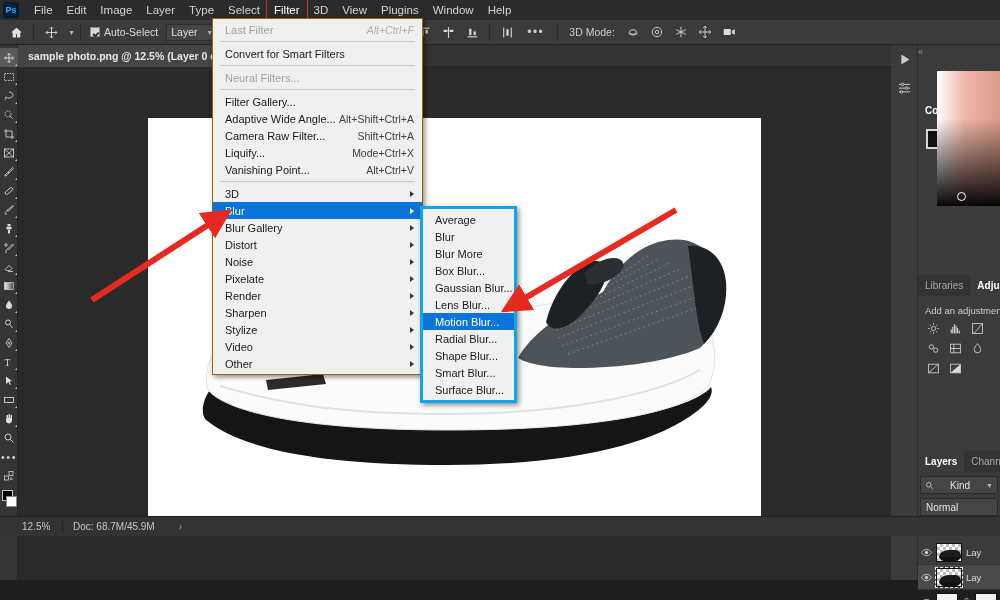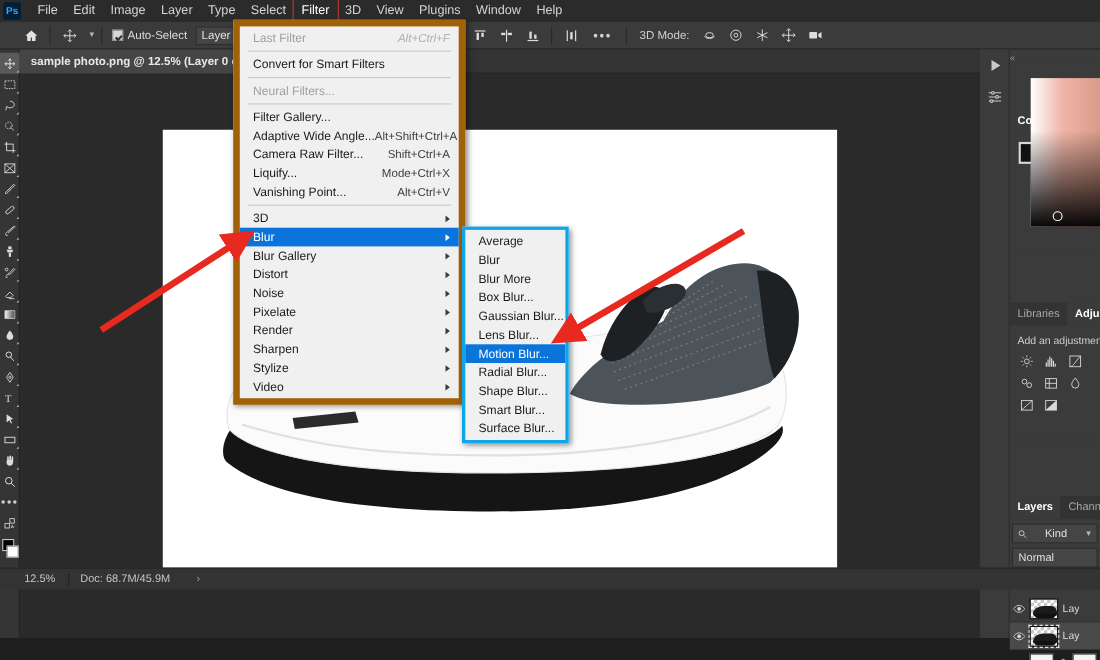--- a/index.html
+++ b/index.html
@@ -23,21 +23,21 @@
   }
   .menu-item{
     padding:3px 7px; font-size:11.5px; color:#d4d4d4; white-space:nowrap;
     line-height:14px;
   }
   .menu-item.active{ background:#2b2b2b; outline:1px solid #c0392b; color:#fff; }
 
   
   .optionsbar{
     position:absolute; left:0; top:20px; width:1000px; height:25px;
-    background:#3b3b3b; display:flex; align-items:center; padding-left:16px;
+    background:#3b3b3b; display:flex; align-items:center; padding-left:4px;
     border-bottom:1px solid #232323;
   }
   .opt-ico{ width:24px;height:22px;display:flex;align-items:center;justify-content:center;
     color:#cfcfcf; }
   .opt-sep{ width:1px;height:17px;background:#2a2a2a;margin:0 5px; }
   .chk{ display:flex;align-items:center;gap:4px;padding:0 4px;font-size:10.5px;color:#dcdcdc;}
   .chkbox{width:10px;height:10px;background:#d8d8d8;border:1px solid #8d8d8d;
     position:relative;}
   .chkbox:after{content:"";position:absolute;left:2px;top:4px;width:4px;height:2px;
     border-left:2px solid #333;border-bottom:2px solid #333;transform:rotate(-45deg);}
@@ -161,21 +161,21 @@
   .statusbar{
     position:absolute;left:0;bottom:0;width:1000px;height:20px;background:#333333;
     display:flex;align-items:center;border-top:1px solid #232323;font-size:10px;color:#c6c6c6;
   }
   .st-zoom{width:52px;padding-left:22px;}
   .st-sep{width:1px;height:12px;background:#242424;margin:0 10px;}
 
   
   .fmenu{
     position:absolute;left:212px;top:18px;width:211px;background:#f0f0f0;
-    border:6px solid #a16207;box-shadow:2px 2px 5px rgba(0,0,0,0.45);
+    border:1px solid #a16207;box-shadow:2px 2px 5px rgba(0,0,0,0.45);
     padding:2px 0;color:#1a1a1a;font-size:11px;z-index:40;
   }
   .fitem{
     height:17px;display:flex;align-items:center;padding:0 8px 0 12px;
     justify-content:space-between;white-space:nowrap;
   }
   .fitem .txt{padding-left:0px;}
   .fitem .acc{color:#404040;font-size:10.5px;}
   .fitem.disabled{color:#a0a0a0;}
   .fitem.disabled .acc{color:#b0b0b0;font-style:italic;}
@@ -772,20 +772,24 @@
         <span class="arw"></span>
       </div>
       <div class="fitem">
         <span class="txt">Stylize</span>
         <span class="arw"></span>
       </div>
       <div class="fitem">
         <span class="txt">Video</span>
         <span class="arw"></span>
       </div>
+      <div class="fitem">
+        <span class="txt">Other</span>
+        <span class="arw"></span>
+      </div>
     </div>
   <div class="submenu" id="blur-submenu">
       <div class="sitem">Average</div>
       <div class="sitem">Blur</div>
       <div class="sitem">Blur More</div>
       <div class="sitem">Box Blur...</div>
       <div class="sitem">Gaussian Blur...</div>
       <div class="sitem">Lens Blur...</div>
       <div class="sitem hl">Motion Blur...</div>
       <div class="sitem">Radial Blur...</div>

